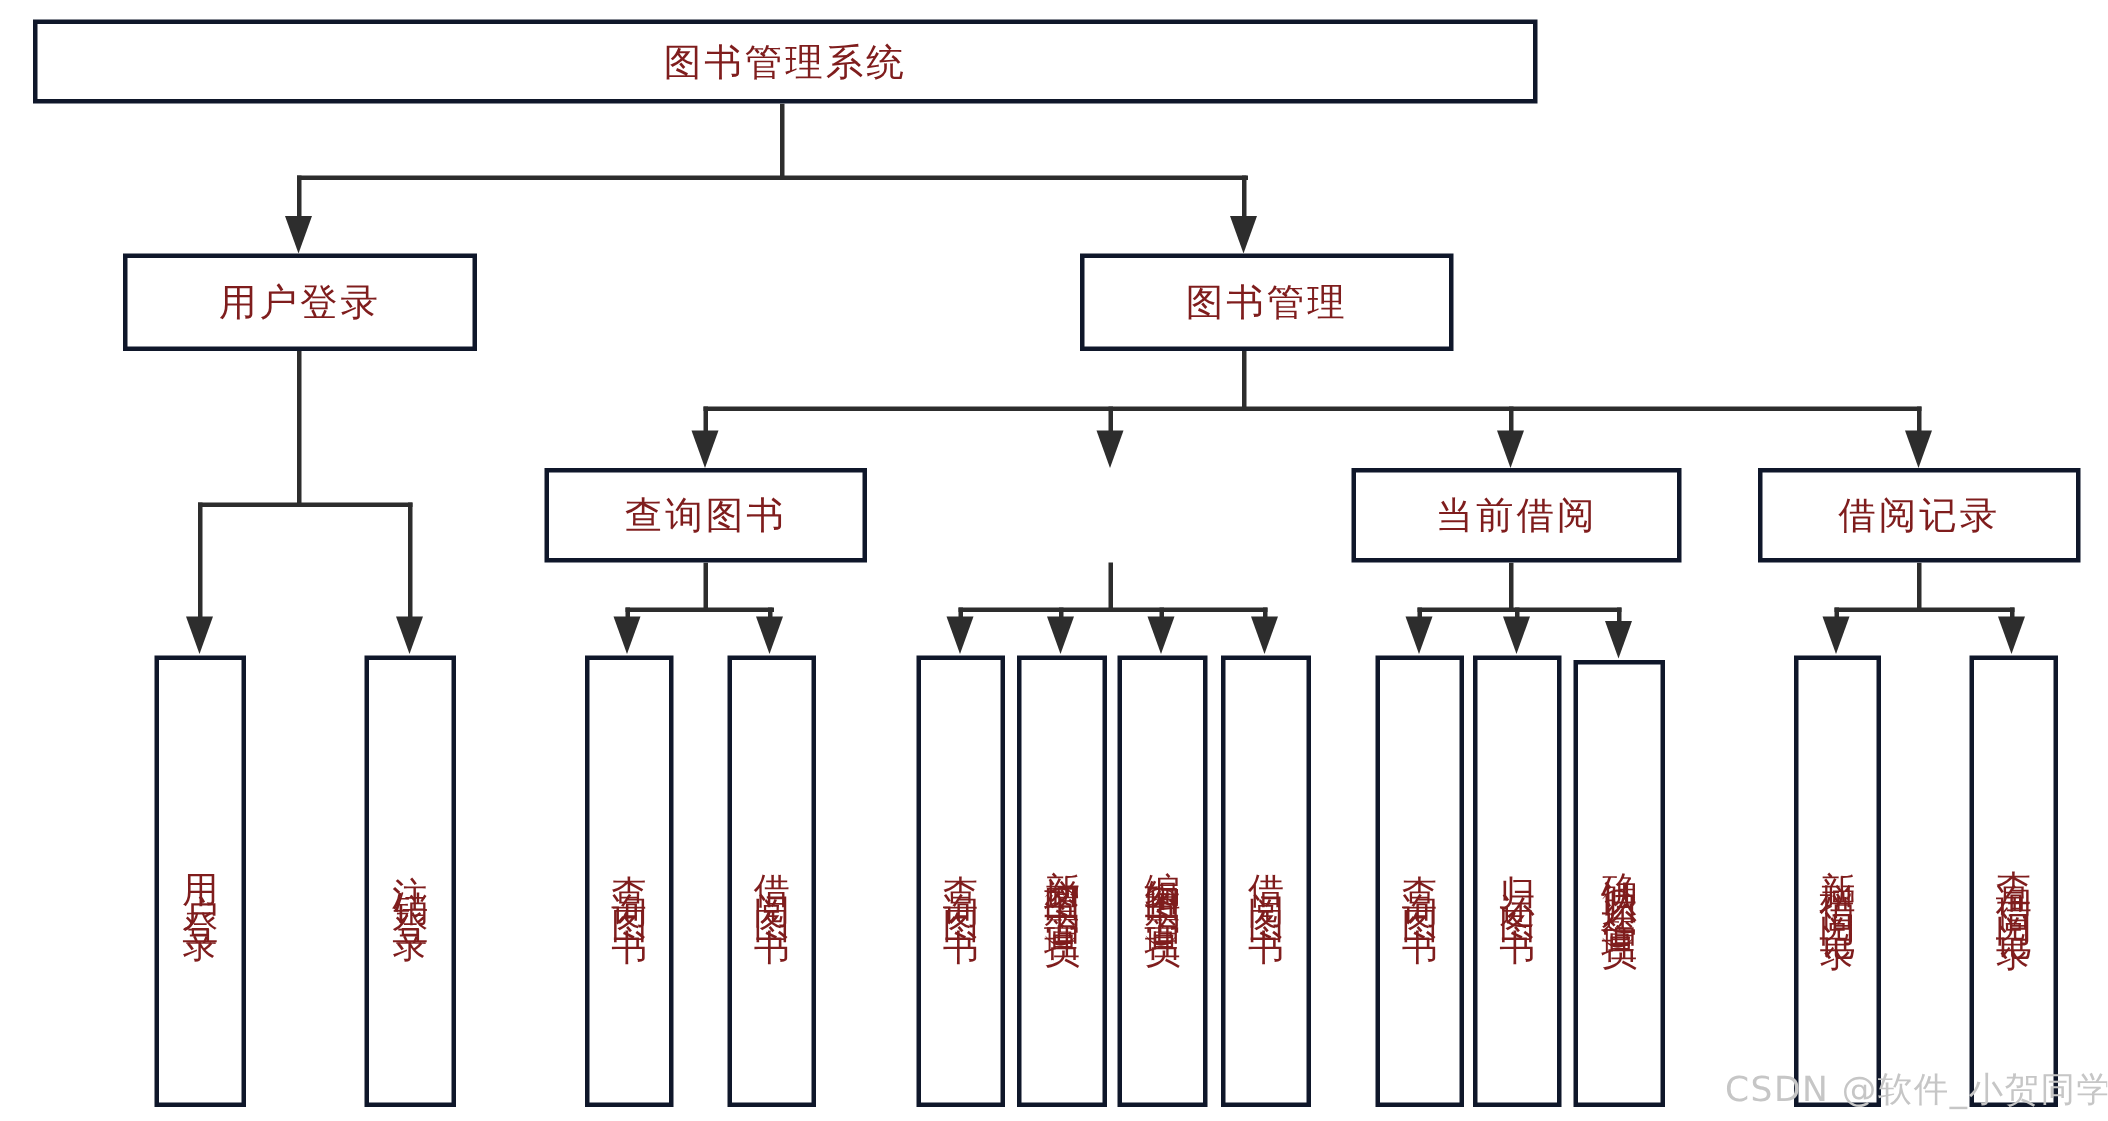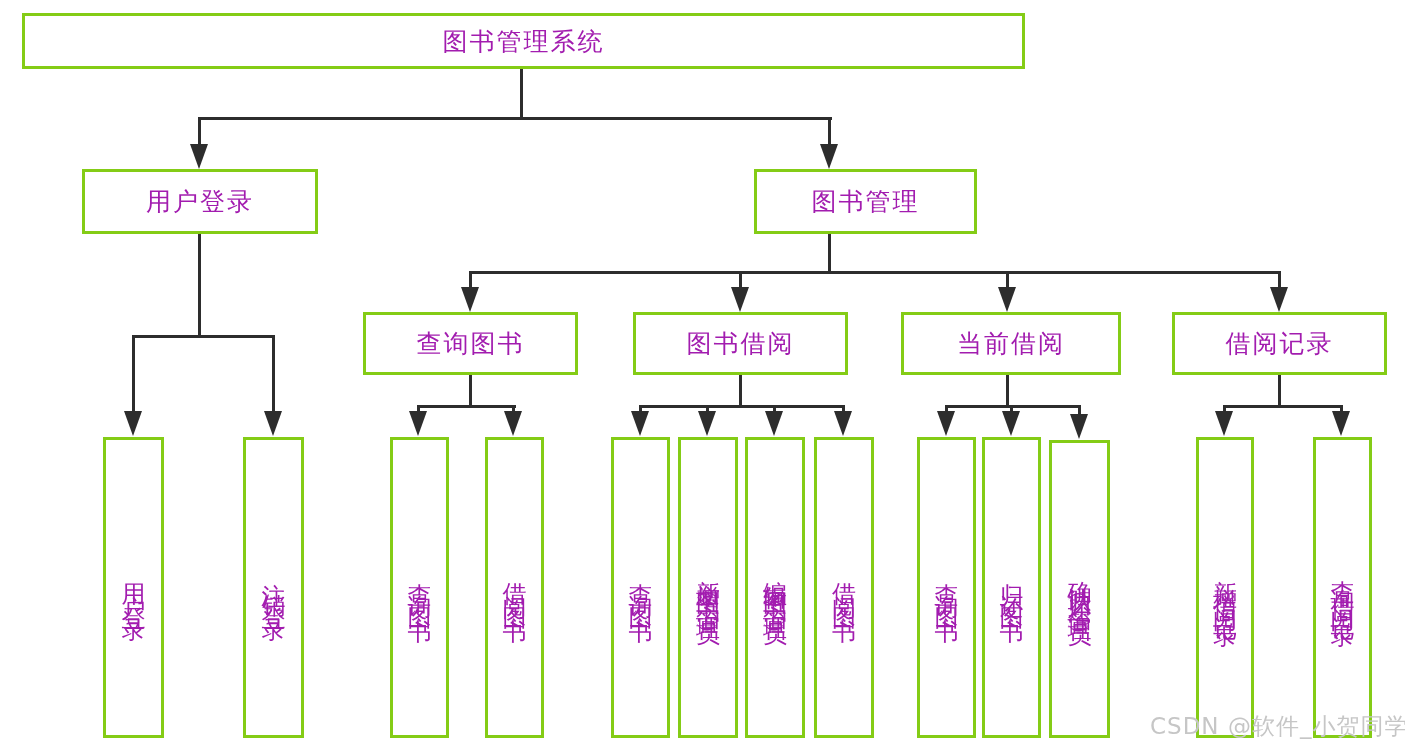--- a/index.html
+++ b/index.html
@@ -7,23 +7,23 @@
     position: relative;
     width: 1405px;
     height: 747px;
     background: #ffffff;
     font-family: "DejaVu Sans", "Liberation Sans", sans-serif;
     overflow: hidden;
   }
   .node {
     position: absolute;
     box-sizing: border-box;
-    border: 3px solid #84cc16;
+    border: 3px solid #0f172a;
     background: #ffffff;
-    color: #a21caf;
+    color: #7f1d1d;
     display: flex;
     align-items: center;
     justify-content: center;
     line-height: 1;
   }
   .node.h { font-size: 25px; letter-spacing: 2px; white-space: nowrap; }
   .node.v {
     writing-mode: vertical-rl;
     text-orientation: mixed;
     font-size: 24px;
@@ -116,25 +116,24 @@
   <div class="ar" style="left:937px;top:411px"></div>
   <div class="ar" style="left:1002px;top:411px"></div>
   <div class="ar" style="left:1070px;top:414px"></div>
   <div class="ar" style="left:1215px;top:411px"></div>
   <div class="ar" style="left:1332px;top:411px"></div>
 
   <div class="node h" style="left:22px;top:13px;width:1003px;height:56px">图书管理系统</div>
 
   <div class="node h" style="left:82px;top:169px;width:236px;height:65px">用户登录</div>
 
-  <div class="node h" style="left:754px;top:169px;width:223px;height:65px">图书管理</div>
+  <div class="node h" style="left:720px;top:169px;width:249px;height:65px">图书管理</div>
 
   <div class="node h" style="left:363px;top:312px;width:215px;height:63px">查询图书</div>
 
-  <div class="node h" style="left:633px;top:312px;width:215px;height:63px">图书借阅</div>
 
   <div class="node h" style="left:901px;top:312px;width:220px;height:63px">当前借阅</div>
 
   <div class="node h" style="left:1172px;top:312px;width:215px;height:63px">借阅记录</div>
 
   <div class="node v sp4" style="left:103px;top:437px;width:61px;height:301px">用户登录</div>
 
   <div class="node v sp4" style="left:243px;top:437px;width:61px;height:301px">注销登录</div>
 
   <div class="node v sp4" style="left:390px;top:437px;width:59px;height:301px">查询图书</div>

